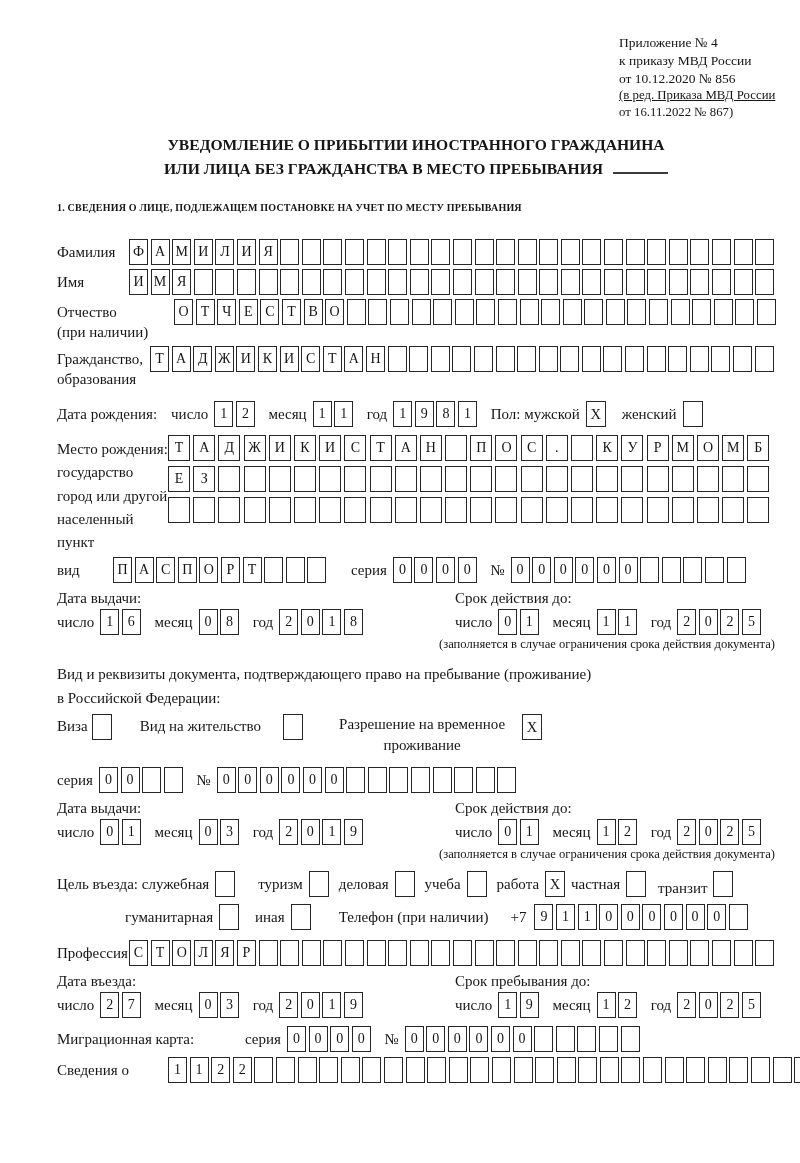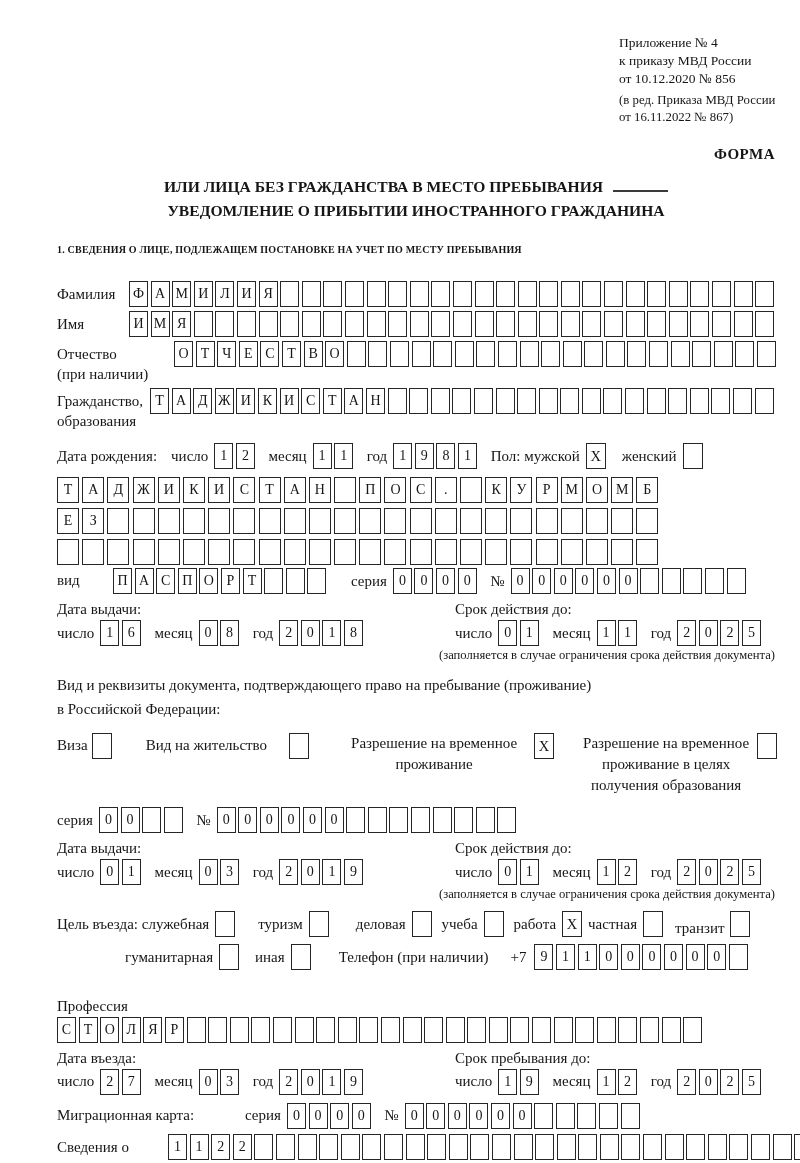--- a/index.html
+++ b/index.html
@@ -4,21 +4,21 @@
 <style>
   *{box-sizing:border-box;}
   html,body{margin:0;padding:0;}
   body{width:800px;height:1163px;background:#ffffff;color:#161616;
        font-family:"Liberation Serif", serif;font-size:15px;overflow:hidden;}
   .page{width:800px;height:1163px;padding:34px 25px 0 57px;position:relative;background:#fff;}
 
   
   .appendix{margin-left:562px;font-size:13.5px;line-height:1.32;white-space:nowrap;}
   .appendix .edition{font-size:12.8px;}
-  .appendix .ed-first{margin-top:5px;}
+  .appendix .ed-first{text-decoration:underline;}
   .forma{text-align:right;font-weight:bold;font-size:15px;margin-top:20px;letter-spacing:.5px;}
 
   .title{text-align:center;font-weight:bold;font-size:15.6px;line-height:1.5;margin-top:12px;}
   .uline{display:inline-block;width:55px;border-bottom:2.2px solid #3a3a3a;height:.85em;margin-left:10px;}
   .sec{font-weight:bold;font-size:10px;margin-top:22px;white-space:nowrap;letter-spacing:.2px;}
 
   
   .frow{display:flex;align-items:flex-start;margin-top:4px;}
   .lbl{flex:none;line-height:1.3;padding-top:4px;}
   .lbl div{white-space:nowrap;}
@@ -45,21 +45,21 @@
   .dcol-l{width:352px;flex:none;}
   .dcol-r{width:320px;flex:none;}
   .dhead{text-align:left;margin-bottom:2px;white-space:nowrap;}
   .dline{display:flex;align-items:center;}
   .dw{margin-right:6px;white-space:nowrap;}
   .dw.g{margin-left:11px;}
   .dnote{font-size:12.6px;text-align:right;margin-top:2px;white-space:nowrap;}
 
   
   .res-head{margin-top:10px;line-height:1.6;}
-  .opts{display:flex;align-items:flex-start;margin-top:12px;gap:6px;}
+  .opts{display:flex;align-items:flex-start;margin-top:4px;}
   .opt{display:flex;align-items:flex-start;}
   .optlbl{white-space:nowrap;padding-top:4px;}
   .optlbl.c{white-space:normal;text-align:center;padding-top:0;line-height:1.4;}
   .opt .chk{margin-left:7px;}
 
   
   .prow{display:flex;align-items:center;margin-top:9px;}
   .pitem{display:flex;align-items:center;}
   .pitem .plbl{margin-right:6px;white-space:nowrap;}
 
@@ -73,27 +73,26 @@
 
 <div class="page">
 
   <div class="appendix">
     <div>Приложение № 4</div>
     <div>к приказу МВД России</div>
     <div>от 10.12.2020 № 856</div>
     <div class="edition ed-first">(в ред. Приказа МВД России</div>
     <div class="edition">от 16.11.2022 № 867)</div>
   </div>
-  <div class="forma">ФОРМА</div>
 
   <div class="title">
+    <div>УВЕДОМЛЕНИЕ О ПРИБЫТИИ ИНОСТРАННОГО ГРАЖДАНИНА</div>
     <div>
       <span>ИЛИ ЛИЦА БЕЗ ГРАЖДАНСТВА В МЕСТО ПРЕБЫВАНИЯ</span><span class="uline"></span>
     </div>
-    <div>УВЕДОМЛЕНИЕ О ПРИБЫТИИ ИНОСТРАННОГО ГРАЖДАНИНА</div>
   </div>
 
   <div class="sec">1. СВЕДЕНИЯ О ЛИЦЕ, ПОДЛЕЖАЩЕМ ПОСТАНОВКЕ НА УЧЕТ ПО МЕСТУ ПРЕБЫВАНИЯ</div>
 
   <div class="frow" style="margin-top:26px;">
     <span class="lbl w72">Фамилия</span>
     <span class="cells">
         <span class="cell">Ф</span>
         <span class="cell">А</span>
         <span class="cell">М</span>
@@ -257,20 +256,26 @@
         <span class="cell">8</span>
         <span class="cell">1</span>
       </span>
     <span class="dw g">Пол: мужской</span>
     <span class="chk">X</span>
     <span class="dw g" style="margin-left:16px;">женский</span>
     <span class="chk"></span>
   </div>
 
   <div class="bp">
+    <div class="bp-labels">
+      <div>Место рождения:</div>
+      <div>государство</div>
+      <div>город или другой</div>
+      <div>населенный пункт</div>
+    </div>
     <div class="bp-rows">
       <span class="cells">
           <span class="cell w">Т</span>
           <span class="cell w">А</span>
           <span class="cell w">Д</span>
           <span class="cell w">Ж</span>
           <span class="cell w">И</span>
           <span class="cell w">К</span>
           <span class="cell w">И</span>
           <span class="cell w">С</span>
@@ -443,24 +448,20 @@
       <span class="chk" style="margin-left:4px;"></span>
     </div>
     <div class="opt" style="margin-left:28px;">
       <span class="optlbl">Вид на жительство</span>
       <span class="chk" style="margin-left:22px;"></span>
     </div>
     <div class="opt" style="margin-left:26px;">
       <span class="optlbl c" style="width:186px;">Разрешение на временное проживание</span>
       <span class="chk">X</span>
     </div>
-    <div class="opt" style="margin-left:22px;">
-      <span class="optlbl c" style="width:168px;">Разрешение на временное проживание в целях получения образования</span>
-      <span class="chk"></span>
-    </div>
   </div>
 
   <div class="frow" style="margin-top:11px;align-items:center;">
     <span class="dw">серия</span>
     <span class="cells">
         <span class="cell">0</span>
         <span class="cell">0</span>
         <span class="cell"></span>
         <span class="cell"></span>
       </span>
@@ -535,21 +536,21 @@
 
   <div class="prow">
     <div class="pitem">
       <span class="plbl">Цель въезда: служебная</span>
       <span class="chk"></span>
     </div>
     <div class="pitem" style="margin-left:23px;">
       <span class="plbl">туризм</span>
       <span class="chk"></span>
     </div>
-    <div class="pitem" style="margin-left:27px;">
+    <div class="pitem" style="margin-left:10px;">
       <span class="plbl">деловая</span>
       <span class="chk"></span>
     </div>
     <div class="pitem" style="margin-left:10px;">
       <span class="plbl">учеба</span>
       <span class="chk"></span>
     </div>
     <div class="pitem" style="margin-left:10px;">
       <span class="plbl">работа</span>
       <span class="chk">X</span>
@@ -581,21 +582,21 @@
         <span class="cell">0</span>
         <span class="cell">0</span>
         <span class="cell">0</span>
         <span class="cell">0</span>
         <span class="cell">0</span>
         <span class="cell">0</span>
         <span class="cell"></span>
       </span>
   </div>
 
-  <div class="frow" style="margin-top:23px;flex-direction:column;">
+  <div class="frow" style="margin-top:10px;">
     <span class="lbl w72">Профессия</span>
     <span class="cells">
         <span class="cell">С</span>
         <span class="cell">Т</span>
         <span class="cell">О</span>
         <span class="cell">Л</span>
         <span class="cell">Я</span>
         <span class="cell">Р</span>
         <span class="cell"></span>
         <span class="cell"></span>

